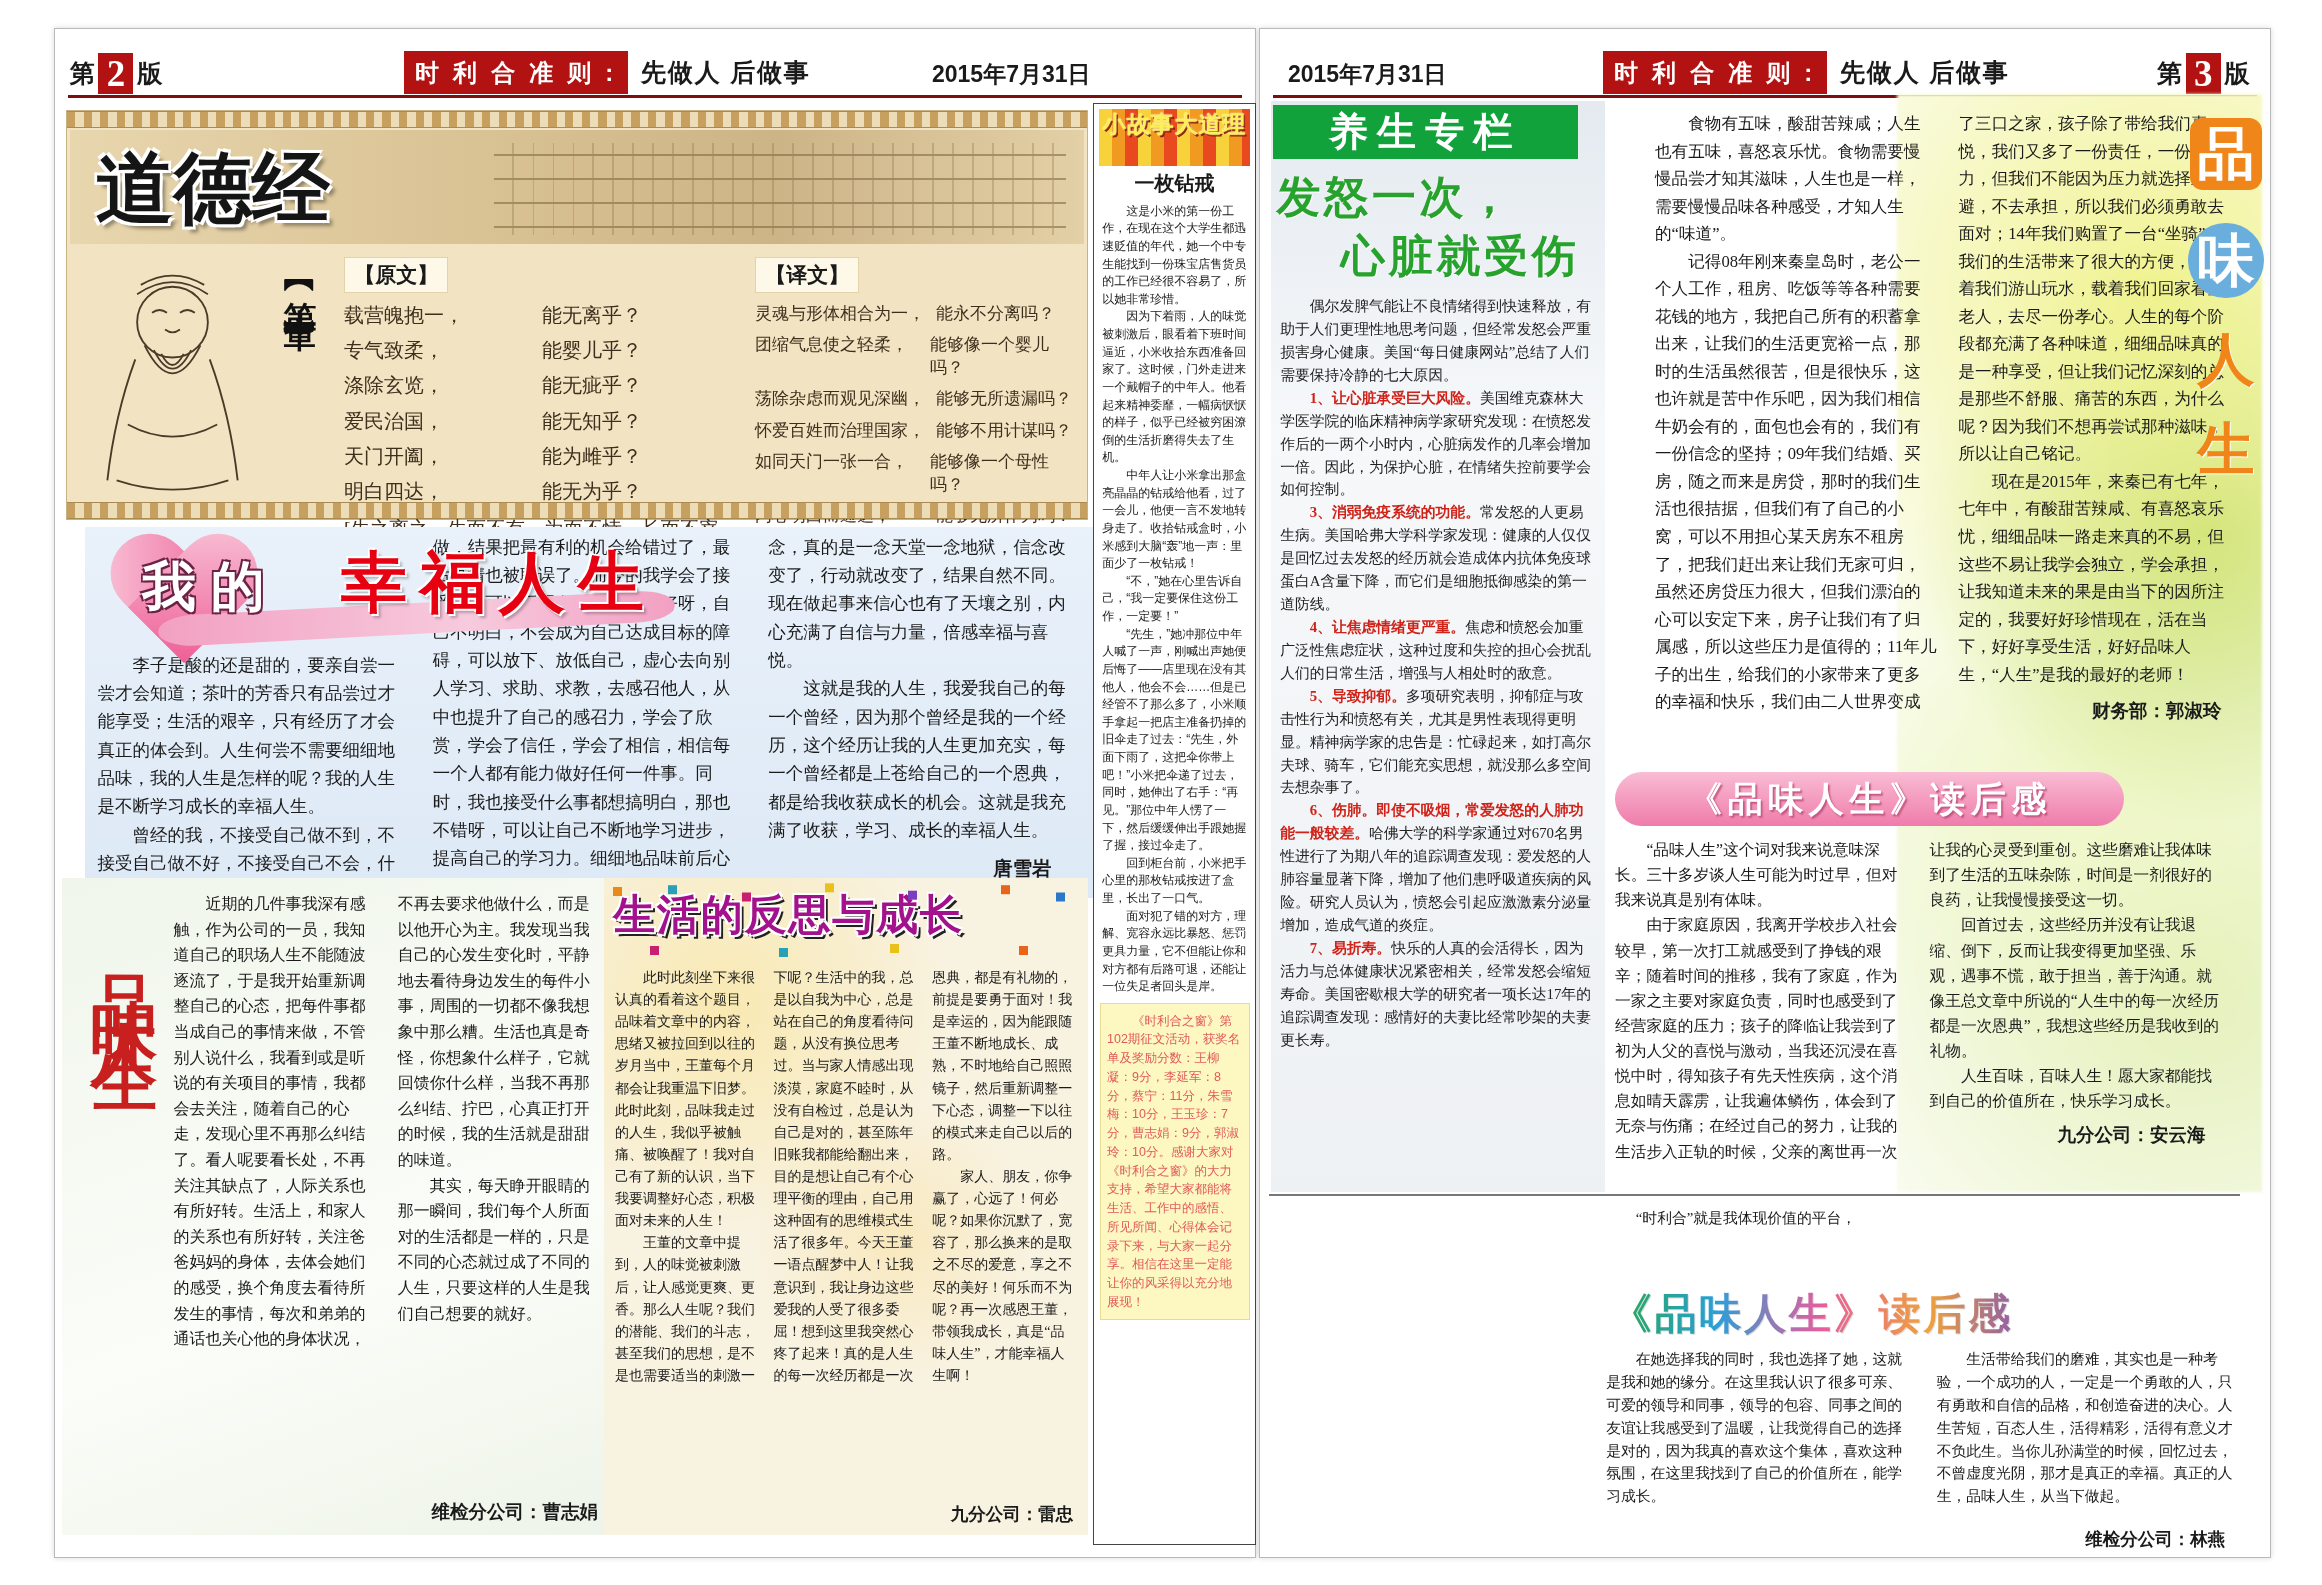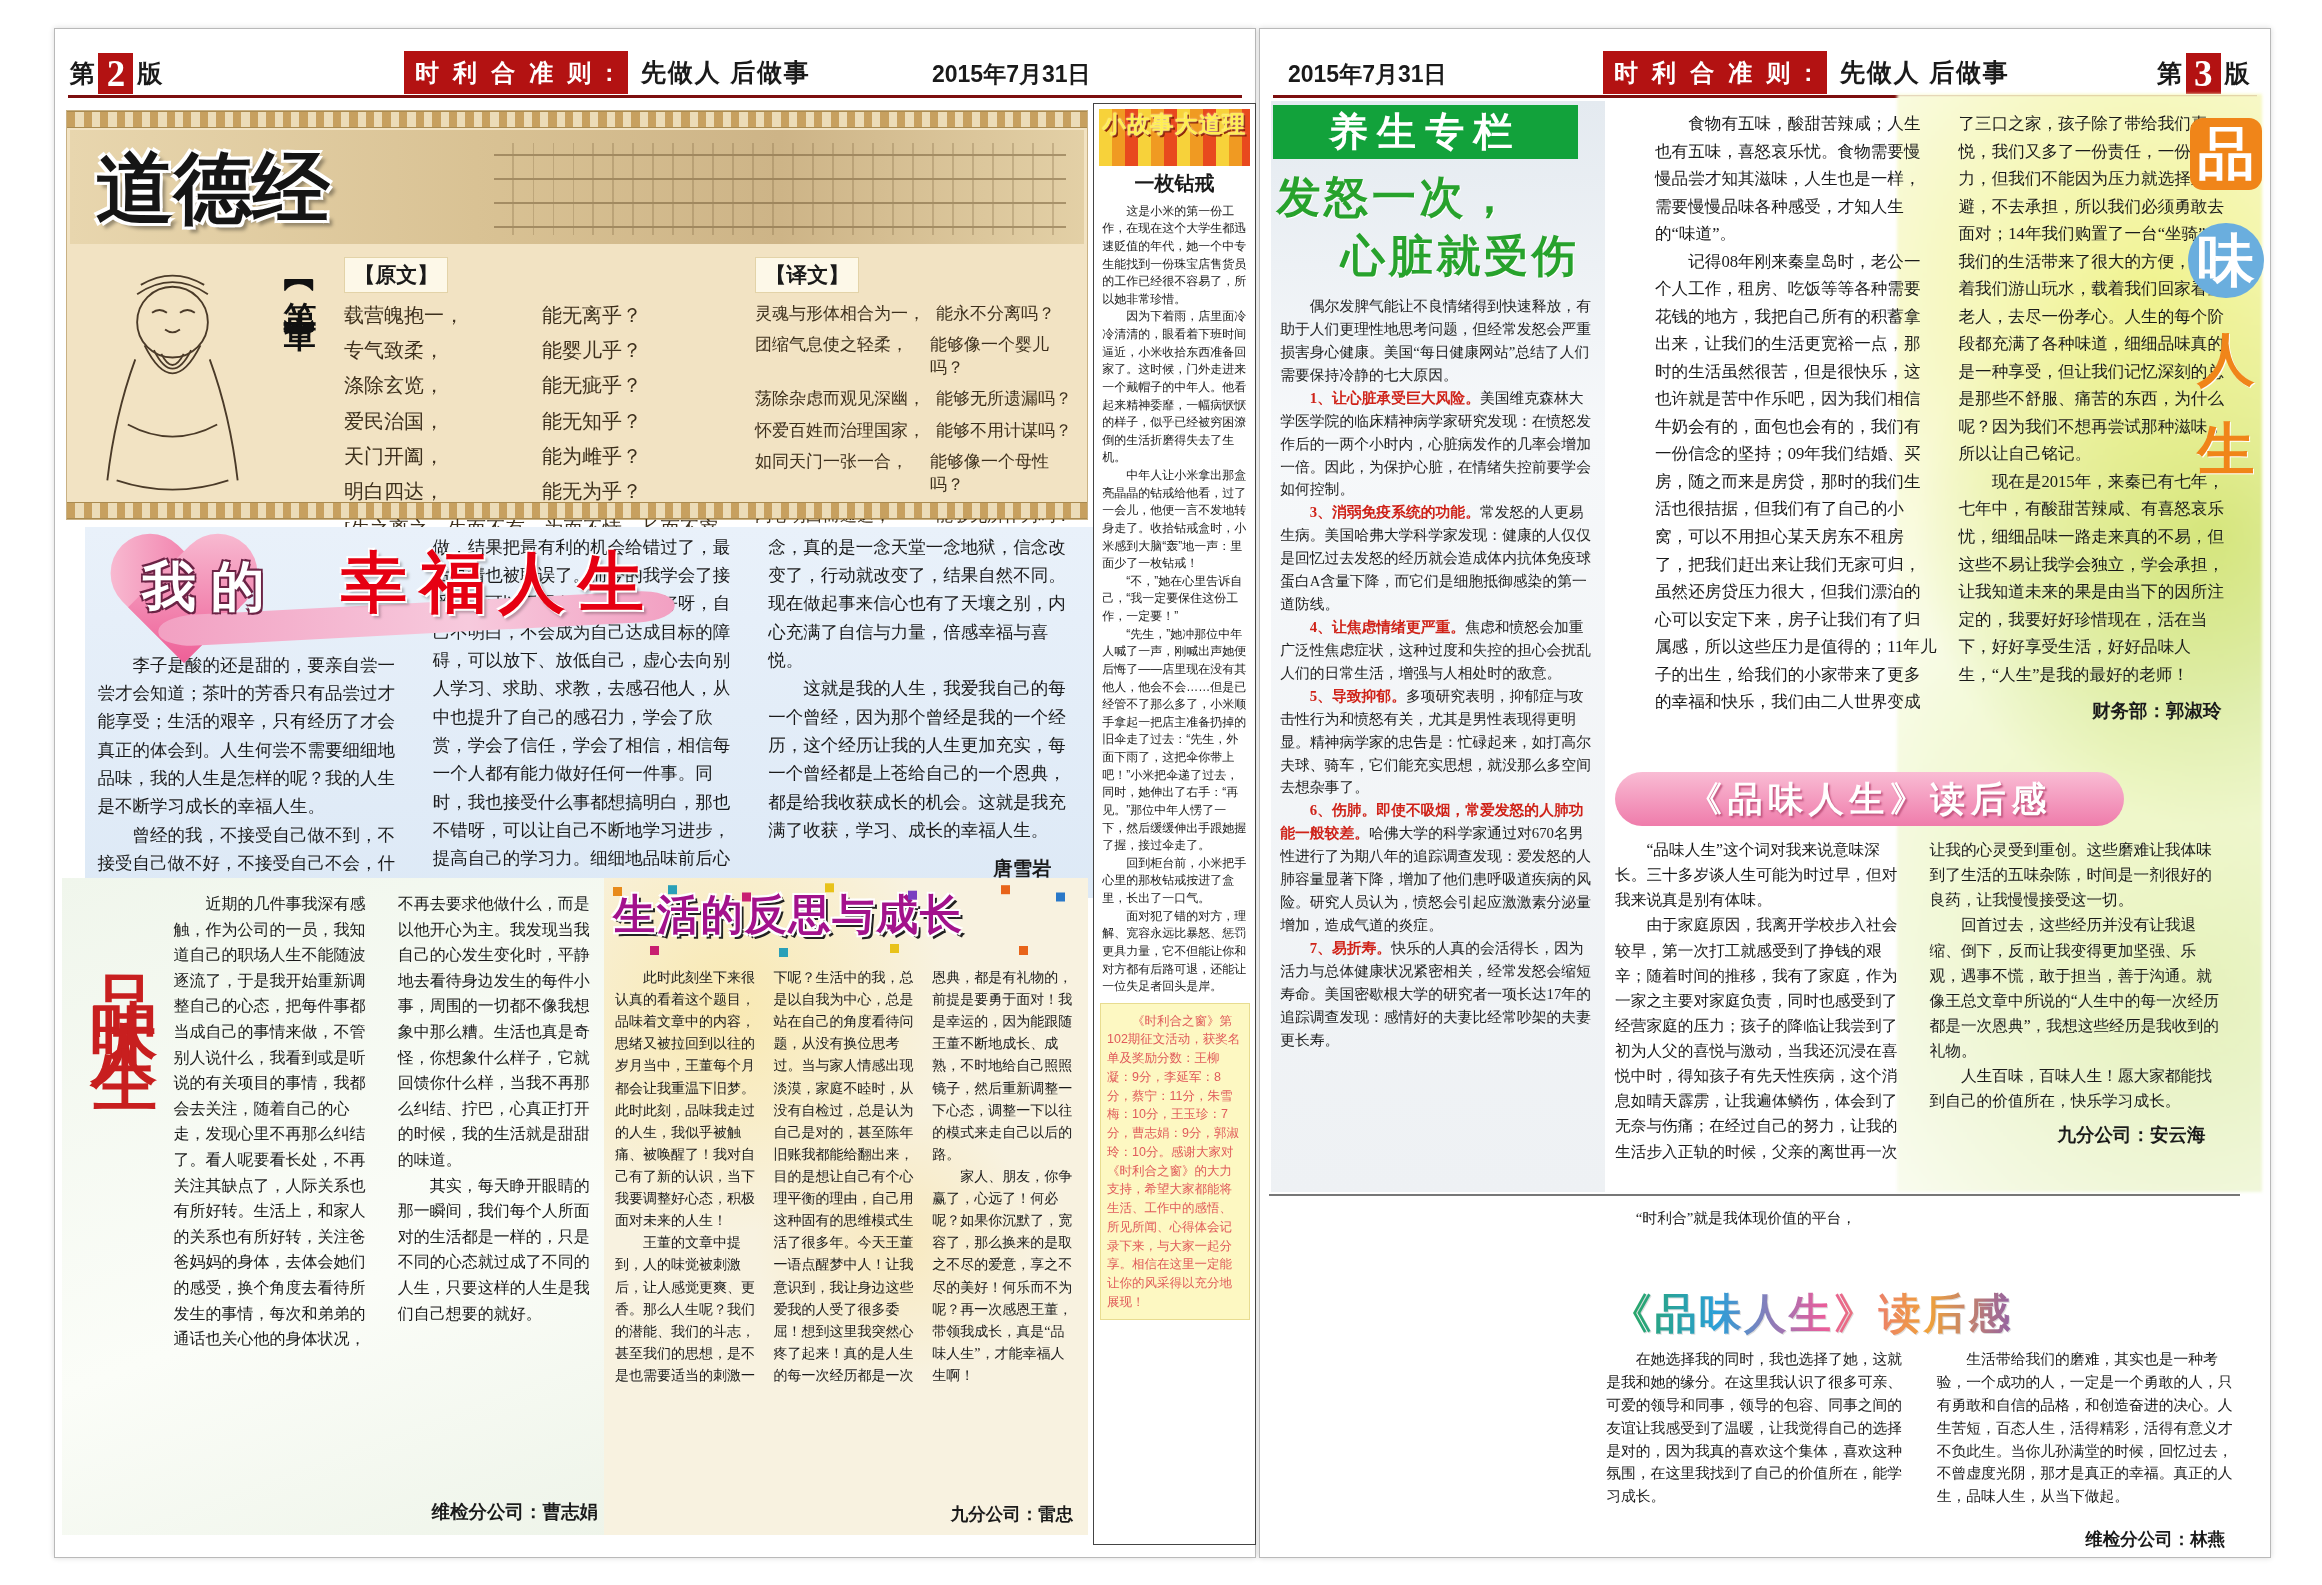--- a/index.html
+++ b/index.html
@@ -231,21 +231,21 @@
     <div class="reflect-sig">九分公司：雷忠</div>
   </div>
 
   <div class="story">
     <div class="story-head">
       <span>小故事大道理</span>
     </div>
     <div class="story-sub">一枚钻戒</div>
     <div class="story-text flow">
         <p>这是小米的第一份工作，在现在这个大学生都迅速贬值的年代，她一个中专生能找到一份珠宝店售货员的工作已经很不容易了，所以她非常珍惜。</p>
-        <p>因为下着雨，店里面冷冷清清的，眼看着下班时间逼近，小米收拾东西准备回家了。这时候，门外走进来一个戴帽子的中年人。他看起来精神委靡，一幅病恹恹的样子，似乎已经被穷困潦倒的生活折磨得失去了生机。</p>
+        <p>因为下着雨，人的味觉被刺激后，眼看着下班时间逼近，小米收拾东西准备回家了。这时候，门外走进来一个戴帽子的中年人。他看起来精神委靡，一幅病恹恹的样子，似乎已经被穷困潦倒的生活折磨得失去了生机。</p>
         <p>中年人让小米拿出那盒亮晶晶的钻戒给他看，过了一会儿，他便一言不发地转身走了。收拾钻戒盒时，小米感到大脑“轰”地一声：里面少了一枚钻戒！</p>
         <p>“不，”她在心里告诉自己，“我一定要保住这份工作，一定要！”</p>
         <p>“先生，”她冲那位中年人喊了一声，刚喊出声她便后悔了——店里现在没有其他人，他会不会……但是已经管不了那么多了，小米顺手拿起一把店主准备扔掉的旧伞走了过去：“先生，外面下雨了，这把伞你带上吧！”小米把伞递了过去，同时，她伸出了右手：“再见。”那位中年人愣了一下，然后缓缓伸出手跟她握了握，接过伞走了。</p>
         <p>回到柜台前，小米把手心里的那枚钻戒按进了盒里，长出了一口气。</p>
         <p>面对犯了错的对方，理解、宽容永远比暴怒、惩罚更具力量，它不但能让你和对方都有后路可退，还能让一位失足者回头是岸。</p>
       </div>
     <div class="notice">《时利合之窗》第102期征文活动，获奖名单及奖励分数：王柳凝：9分，李延军：8分，蔡宁：11分，朱雪梅：10分，王玉珍：7分，曹志娟：9分，郭淑玲：10分。感谢大家对《时利合之窗》的大力支持，希望大家都能将生活、工作中的感悟、所见所闻、心得体会记录下来，与大家一起分享。相信在这里一定能让你的风采得以充分地展现！</div>
   </div>
 </div>
 

